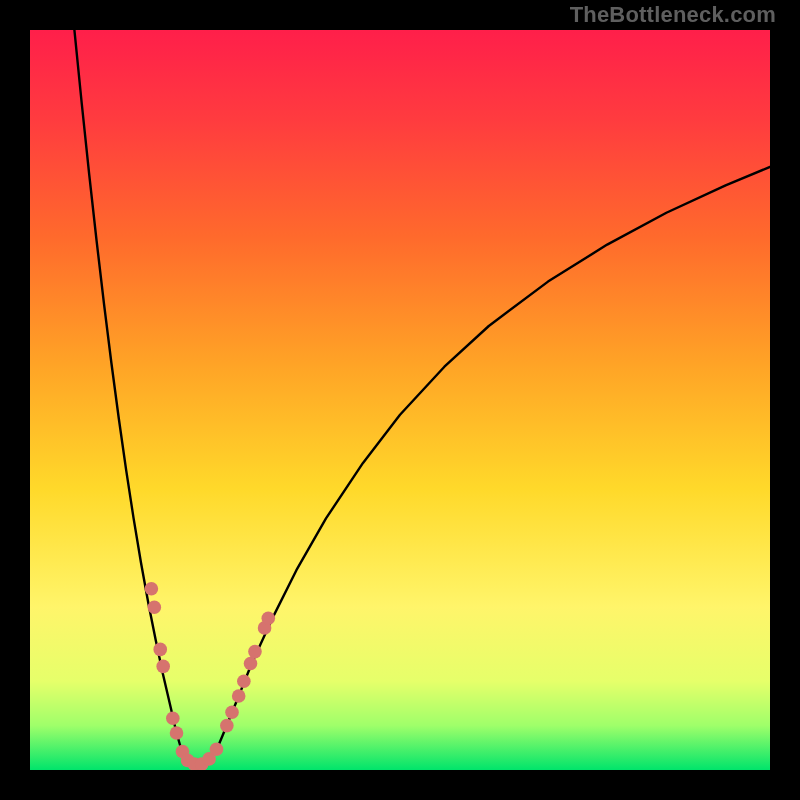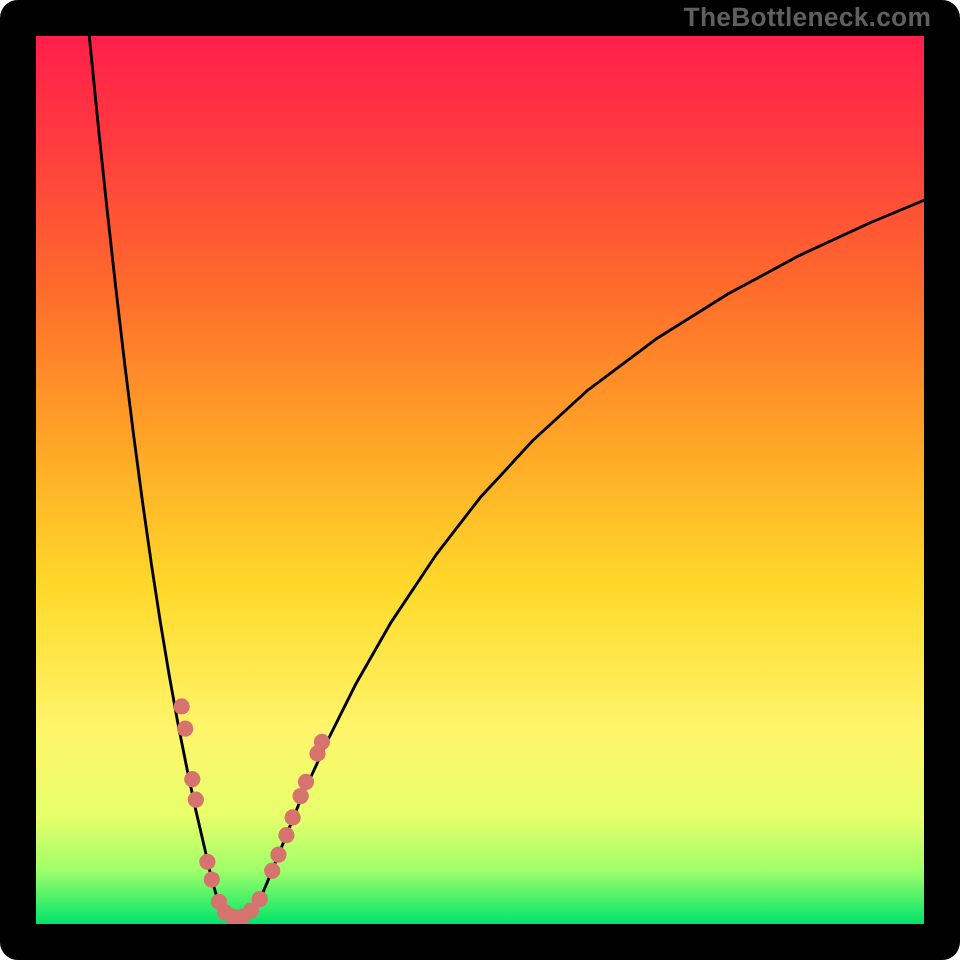--- a/index.html
+++ b/index.html
@@ -9,21 +9,20 @@
     height: 800px;
     overflow: hidden;
     font-family: Arial, Helvetica, sans-serif;
   }
   .frame {
     position: relative;
     width: 800px;
     height: 800px;
     background: #000;
     box-sizing: border-box;
-    border-radius: 15px;
   }
   .plot {
     position: absolute;
     box-sizing: border-box;
   }
   .watermark {
     position: absolute;
     top: 2px;
     right: 24px;
     color: #5f5f5f;

